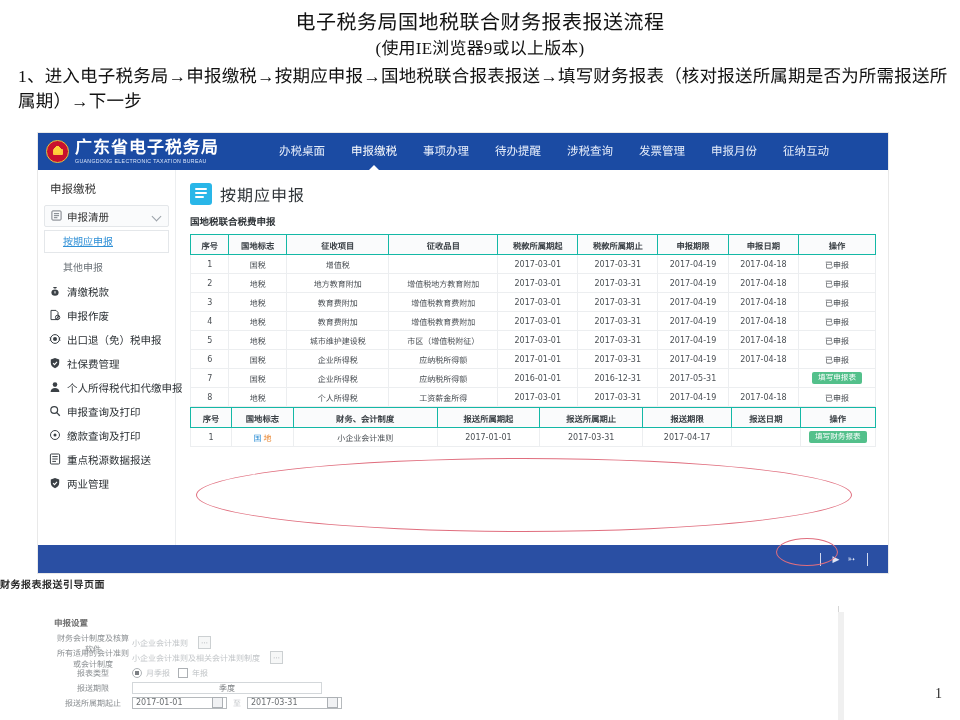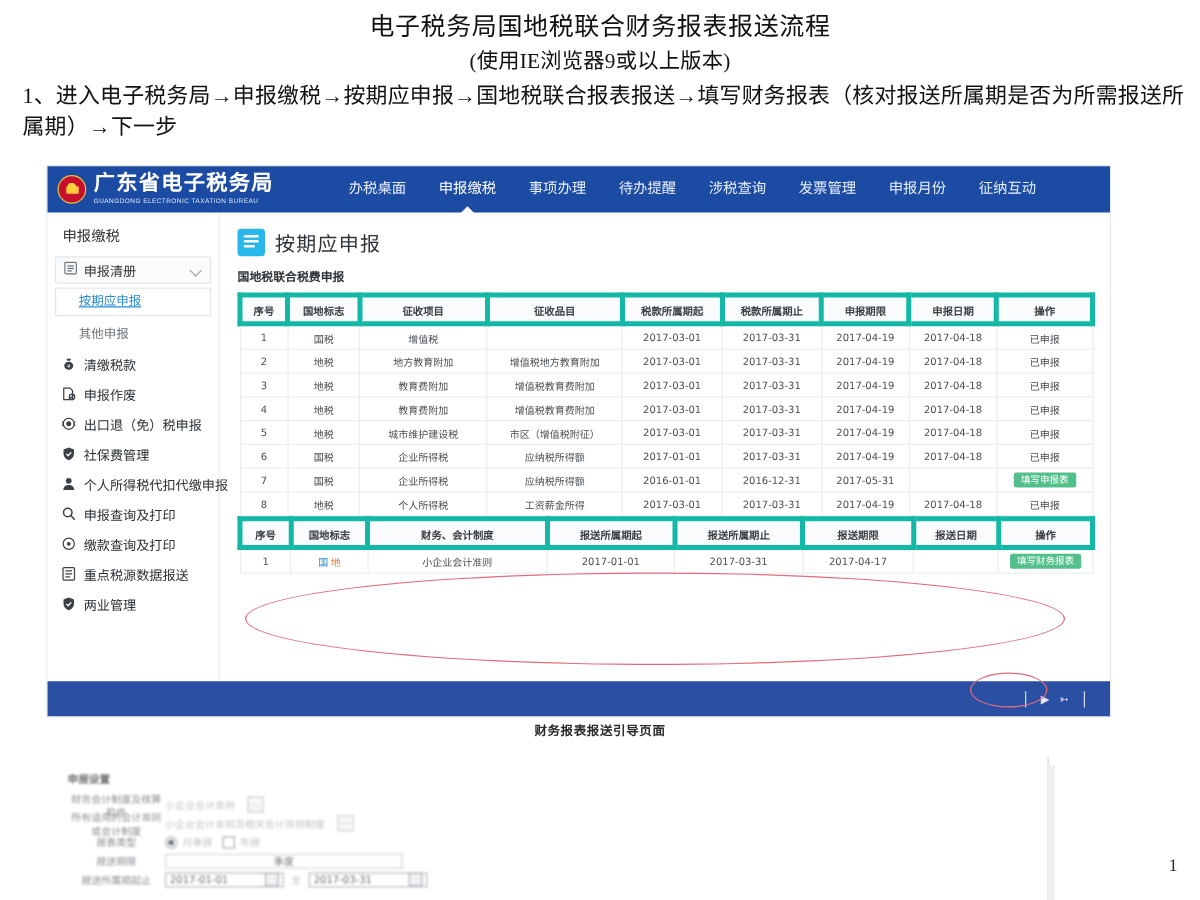--- a/index.html
+++ b/index.html
@@ -153,21 +153,21 @@
   }
 
   .section-title{
     font-size:9.5px;font-weight:700;color:#2f3438;margin:8px 0 6px 0;
     font-family:"DejaVu Sans","Liberation Sans",sans-serif;
   }
 
   table.grid{border-collapse:collapse;width:100%;table-layout:fixed;
     font-family:"DejaVu Sans","Liberation Sans",sans-serif;}
   table.grid th{
-    background:#fafbfc;border:4px solid #14b8a6;font-size:8.3px;font-weight:700;
+    background:#fafbfc;border:1px solid #14b8a6;font-size:8.3px;font-weight:700;
     color:#3b4146;height:19px;text-align:center;padding:0 2px;
   }
   table.grid td{
     border:1px solid #eceef0;font-size:8px;color:#4a4f54;height:18px;
     text-align:center;padding:0 3px;white-space:nowrap;overflow:hidden;
   }
   td.l{text-align:left;padding-left:6px;}
   .tag-guo{color:#2e8fd6;font-size:8px;}
   .tag-di{color:#e8822a;font-size:8px;}
   .tag-pair span{margin:0 1px;}
@@ -185,21 +185,21 @@
   .pager .bar{width:1px;height:13px;background:#cfd8ee;margin:0 8px;}
   .pager .gl{color:#dfe6f6;font-size:9px;margin:0 4px;}
 
   
   .ellipse{
     position:absolute;border:1.6px solid #e06e7e;border-radius:50%;
     pointer-events:none;background:transparent;
   }
 
   .caption{
-    position:absolute;left:0;right:0;top:576px;text-align:center;
+    position:absolute;left:0;right:0;top:576px;text-align:left;
     font-size:10px;font-weight:700;color:#2b2b2b;letter-spacing:.5px;
     font-family:"DejaVu Sans","Liberation Sans",sans-serif;
   }
 
   
   .bottom-form{
     position:absolute;left:40px;top:608px;width:800px;height:112px;
     overflow:hidden;filter:blur(.65px);opacity:.72;
     font-family:"DejaVu Sans","Liberation Sans",sans-serif;
   }

